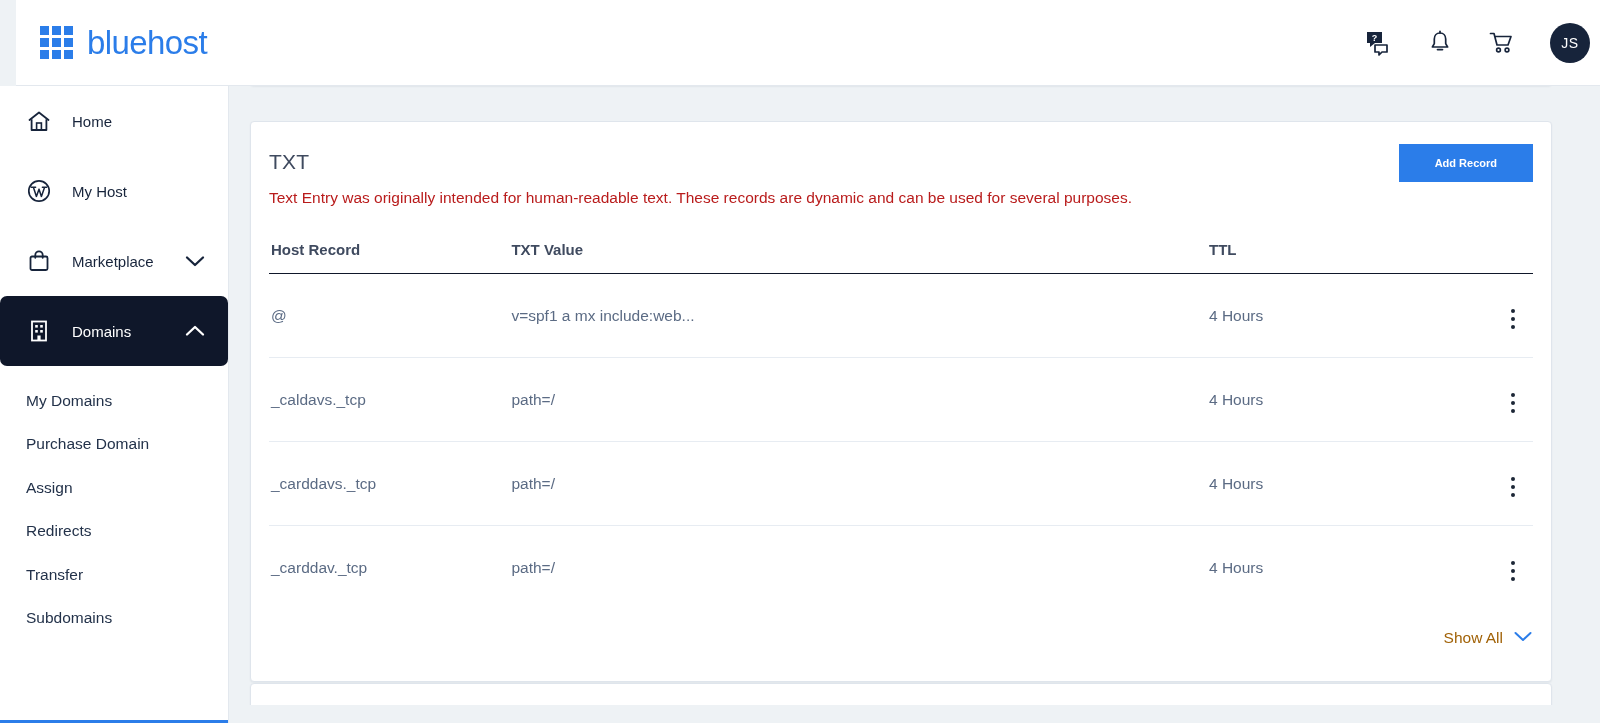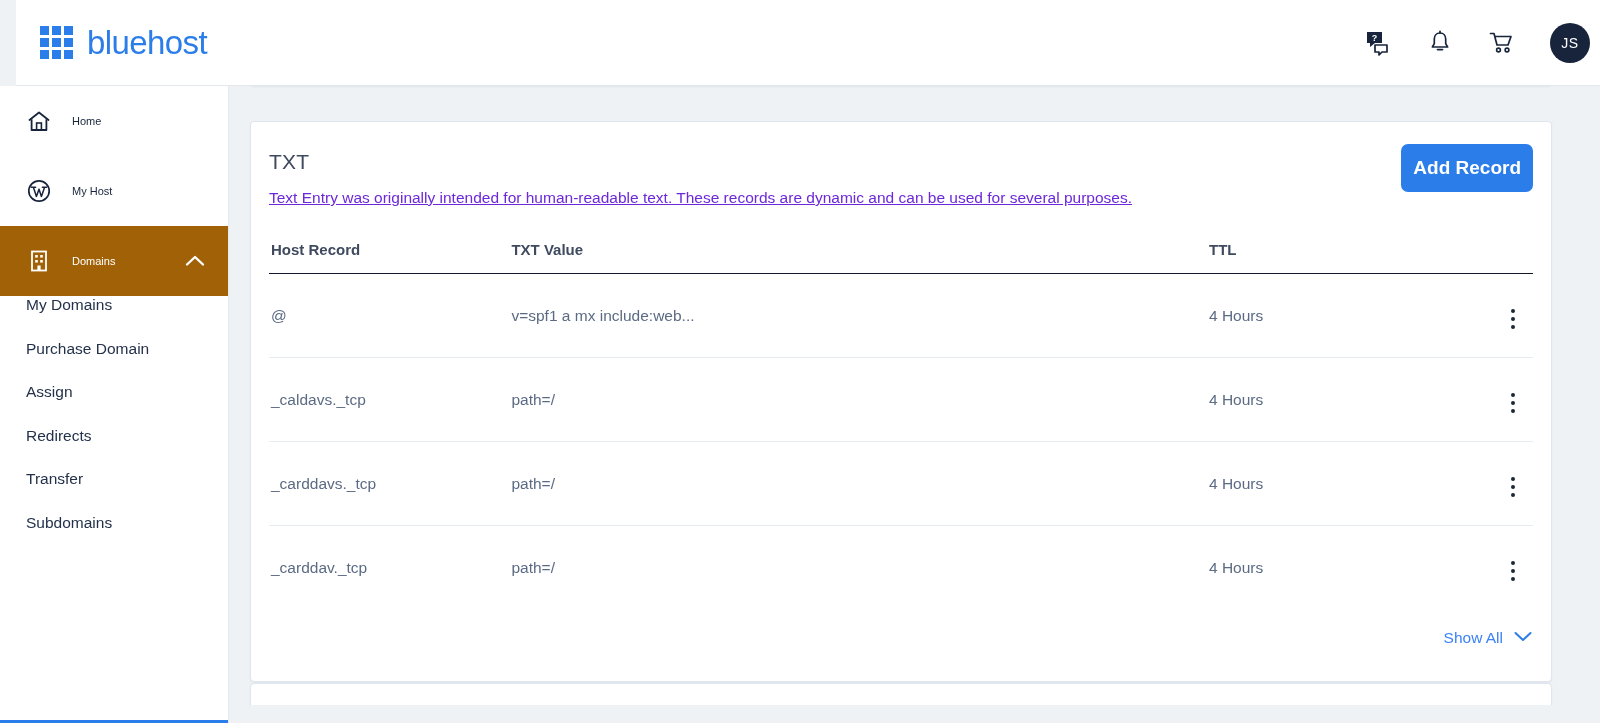--- a/index.html
+++ b/index.html
@@ -48,27 +48,27 @@
     position: absolute; top: 86px; left: 0;
     width: 229px; height: 637px;
     background: #ffffff;
     border-right: 1px solid #e3e8ee;
     z-index: 10;
     overflow: hidden;
   }
   .nav-item {
     height: 70px; display: flex; align-items: center;
     padding-left: 26px; gap: 20px; cursor: pointer;
-    color: #17243b; font-size: 11px;
+    color: #17243b; font-size: 15px;
   }
   .nav-item .nav-ico { width: 26px; display: flex; align-items: center; justify-content: center; flex: 0 0 26px; }
-  .nav-item.active { background: #a16207; color: #ffffff; }
+  .nav-item.active { background: #0f172a; color: #ffffff; border-radius: 7px; }
   .nav-item .chev { margin-left: auto; margin-right: 22px; display: flex; }
   .sub-item {
-    height: 43.5px; display: flex; align-items: flex-start;
+    height: 43.5px; display: flex; align-items: flex-end;
     padding-left: 26px; color: #23324a; font-size: 15.5px; cursor: pointer;
   }
   .sidebar-scroll {
     position: absolute; bottom: 0; left: 0;
     width: 229px; height: 3px; background: #2b7de9;
   }
 
   
   .main {
     position: absolute; top: 68px; left: 229px;
@@ -86,31 +86,30 @@
   .card-partial-top { top: -62px; height: 80px; }
   .card-partial-bottom { top: 615px; height: 80px; }
   .card-main { top: 53px; height: 561px; padding: 28px 18px 0 18px; }
 
   .card-head { position: relative; padding: 0 0 0 0; }
   .card-title {
     font-size: 21px; color: #3f4a5f; font-weight: 400;
     letter-spacing: .2px; margin-bottom: 11px; padding-left: 0;
   }
   .card-desc {
-    font-size: 15.5px; color: #6d28d9; line-height: 1.68;
+    font-size: 15.5px; color: #b91c1c; line-height: 1.68;
     max-width: 890px;
-    text-decoration: underline;
   }
   .add-record {
     position: absolute; top: -6px; right: 0;
     background: #2b7de9; color: #ffffff;
-    border: none; border-radius: 7px;
+    border: none; border-radius: 0;
     font-family: "Liberation Sans", sans-serif;
-    font-size: 19px; font-weight: 700;
-    padding: 13px 12px; cursor: pointer;
+    font-size: 11px; font-weight: 700;
+    padding: 13px 36px; cursor: pointer;
   }
 
   table.records { width: 100%; border-collapse: collapse; margin-top: 30px; }
   table.records th {
     text-align: left; font-size: 15px; color: #3f4a5f; font-weight: 700;
     padding: 0 0 15px 0; border-bottom: 1px solid #0f172a;
   }
   table.records td {
     font-size: 15.5px; color: #5b6b84; font-weight: 400;
     padding: 25px 0 24px 0;
@@ -122,21 +121,21 @@
   .col-val  { width: 700px; }
   .col-ttl  { width: 265px; }
   .col-menu { width: 60px; text-align: right; padding-right: 8px !important; }
   .kebab { display: inline-flex; flex-direction: column; gap: 4px; cursor: pointer; padding: 4px 10px; }
   .kebab i { width: 4px; height: 4px; background: #1c2636; border-radius: 50%; display: block; }
 
   .show-all-wrap {
     position: absolute; right: 18px; bottom: 34px;
     display: flex; align-items: center; gap: 10px; cursor: pointer;
   }
-  .show-all { color: #3b82f6; font-size: 15.5px; }
+  .show-all { color: #a16207; font-size: 15.5px; }
 </style>
 </head>
 <body>
 
 <div class="topbar">
   <div class="brand">
     <span class="logo-grid">
       <i></i>
         <i></i>
         <i></i>
@@ -192,20 +191,34 @@
   <div class="nav-item">
     <span class="nav-ico">
       <svg width="24" height="24" viewBox="0 0 24 24">
         <circle cx="12" cy="12" r="10.2" fill="none" stroke="#17243b" stroke-width="1.7"></circle>
         <path d="M4.2 8.2 h4.4 M6.4 8.2 L9.4 17.4 L12 10.2 M12 10.2 L14.4 17.4 L17.6 8.2 M15.4 8.2 h4.2" fill="none" stroke="#17243b" stroke-width="1.5" stroke-linejoin="round" stroke-linecap="round"></path>
       </svg>
     </span>
     <span>My Host</span>
   </div>
 
+  <div class="nav-item">
+    <span class="nav-ico">
+      <svg width="22" height="24" viewBox="0 0 22 24">
+        <rect x="2.5" y="7.5" width="17" height="13.5" rx="1.5" fill="none" stroke="#17243b" stroke-width="1.8"></rect>
+        <path d="M7.3 8.8 V6 a3.7 3.7 0 0 1 7.4 0 v2.8" fill="none" stroke="#17243b" stroke-width="1.8" stroke-linecap="round"></path>
+      </svg>
+    </span>
+    <span>Marketplace</span>
+    <span class="chev">
+      <svg width="22" height="14" viewBox="0 0 22 14">
+        <path d="M3 3.5 L11 11 L19 3.5" fill="none" stroke="#17243b" stroke-width="2.3" stroke-linecap="round" stroke-linejoin="round"></path>
+      </svg>
+    </span>
+  </div>
 
 
   <div class="nav-item active">
     <span class="nav-ico">
       <svg width="22" height="24" viewBox="0 0 22 24">
         <rect x="4" y="2.5" width="14" height="19" fill="none" stroke="#ffffff" stroke-width="1.8"></rect>
         <rect x="7.2" y="6" width="2.6" height="2.6" fill="#ffffff"></rect>
         <rect x="12.2" y="6" width="2.6" height="2.6" fill="#ffffff"></rect>
         <rect x="7.2" y="11" width="2.6" height="2.6" fill="#ffffff"></rect>
         <rect x="12.2" y="11" width="2.6" height="2.6" fill="#ffffff"></rect>

